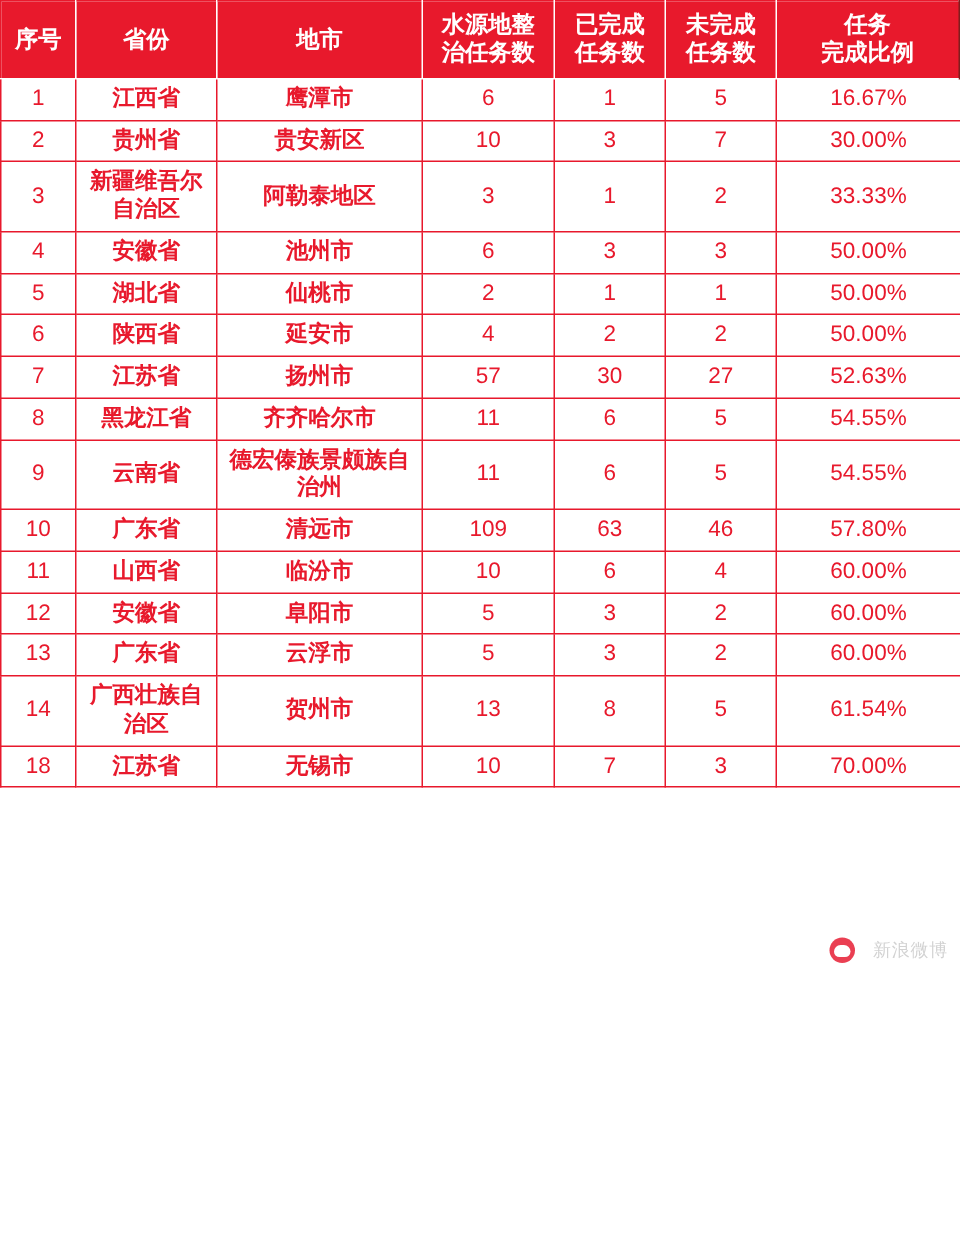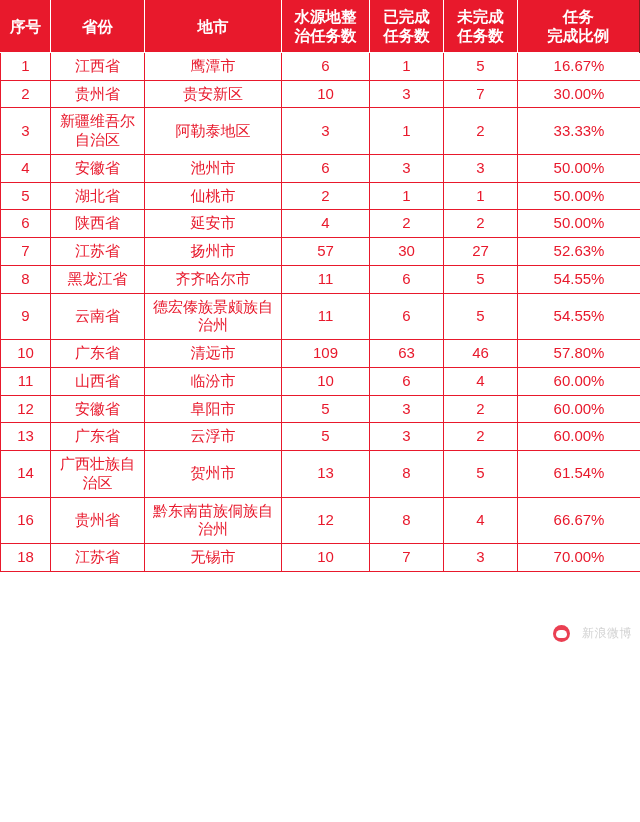--- a/index.html
+++ b/index.html
@@ -47,21 +47,21 @@
 
   col.c-idx   { width: 50px; }
   col.c-prov  { width: 94px; }
   col.c-city  { width: 137px; }
   col.c-total { width: 88px; }
   col.c-done  { width: 74px; }
   col.c-undone{ width: 74px; }
   col.c-ratio { width: 123px; }
 
   td.idx    { font-size: 15px; }
-  td.prov, td.city { font-weight: normal; }
+  td.prov, td.city { font-weight: bold; }
   td.num    { font-size: 15px; }
   td.ratio  { font-size: 14.5px; }
 
   .wm {
     position: absolute;
     right: 8px;
     bottom: 4px;
     display: flex;
     align-items: center;
     gap: 12px;
@@ -257,29 +257,20 @@
         <tr>
           <td class="idx">14</td>
           <td class="prov">广西壮族自治区</td>
           <td class="city">贺州市</td>
           <td class="num">13</td>
           <td class="num">8</td>
           <td class="num">5</td>
           <td class="ratio">61.54%</td>
         </tr>
         <tr>
-          <td class="idx">16</td>
-          <td class="prov">贵州省</td>
-          <td class="city">黔东南苗族侗族自治州</td>
-          <td class="num">12</td>
-          <td class="num">8</td>
-          <td class="num">4</td>
-          <td class="ratio">66.67%</td>
-        </tr>
-        <tr>
           <td class="idx">18</td>
           <td class="prov">江苏省</td>
           <td class="city">无锡市</td>
           <td class="num">10</td>
           <td class="num">7</td>
           <td class="num">3</td>
           <td class="ratio">70.00%</td>
         </tr>
       </tbody>
   </table>

